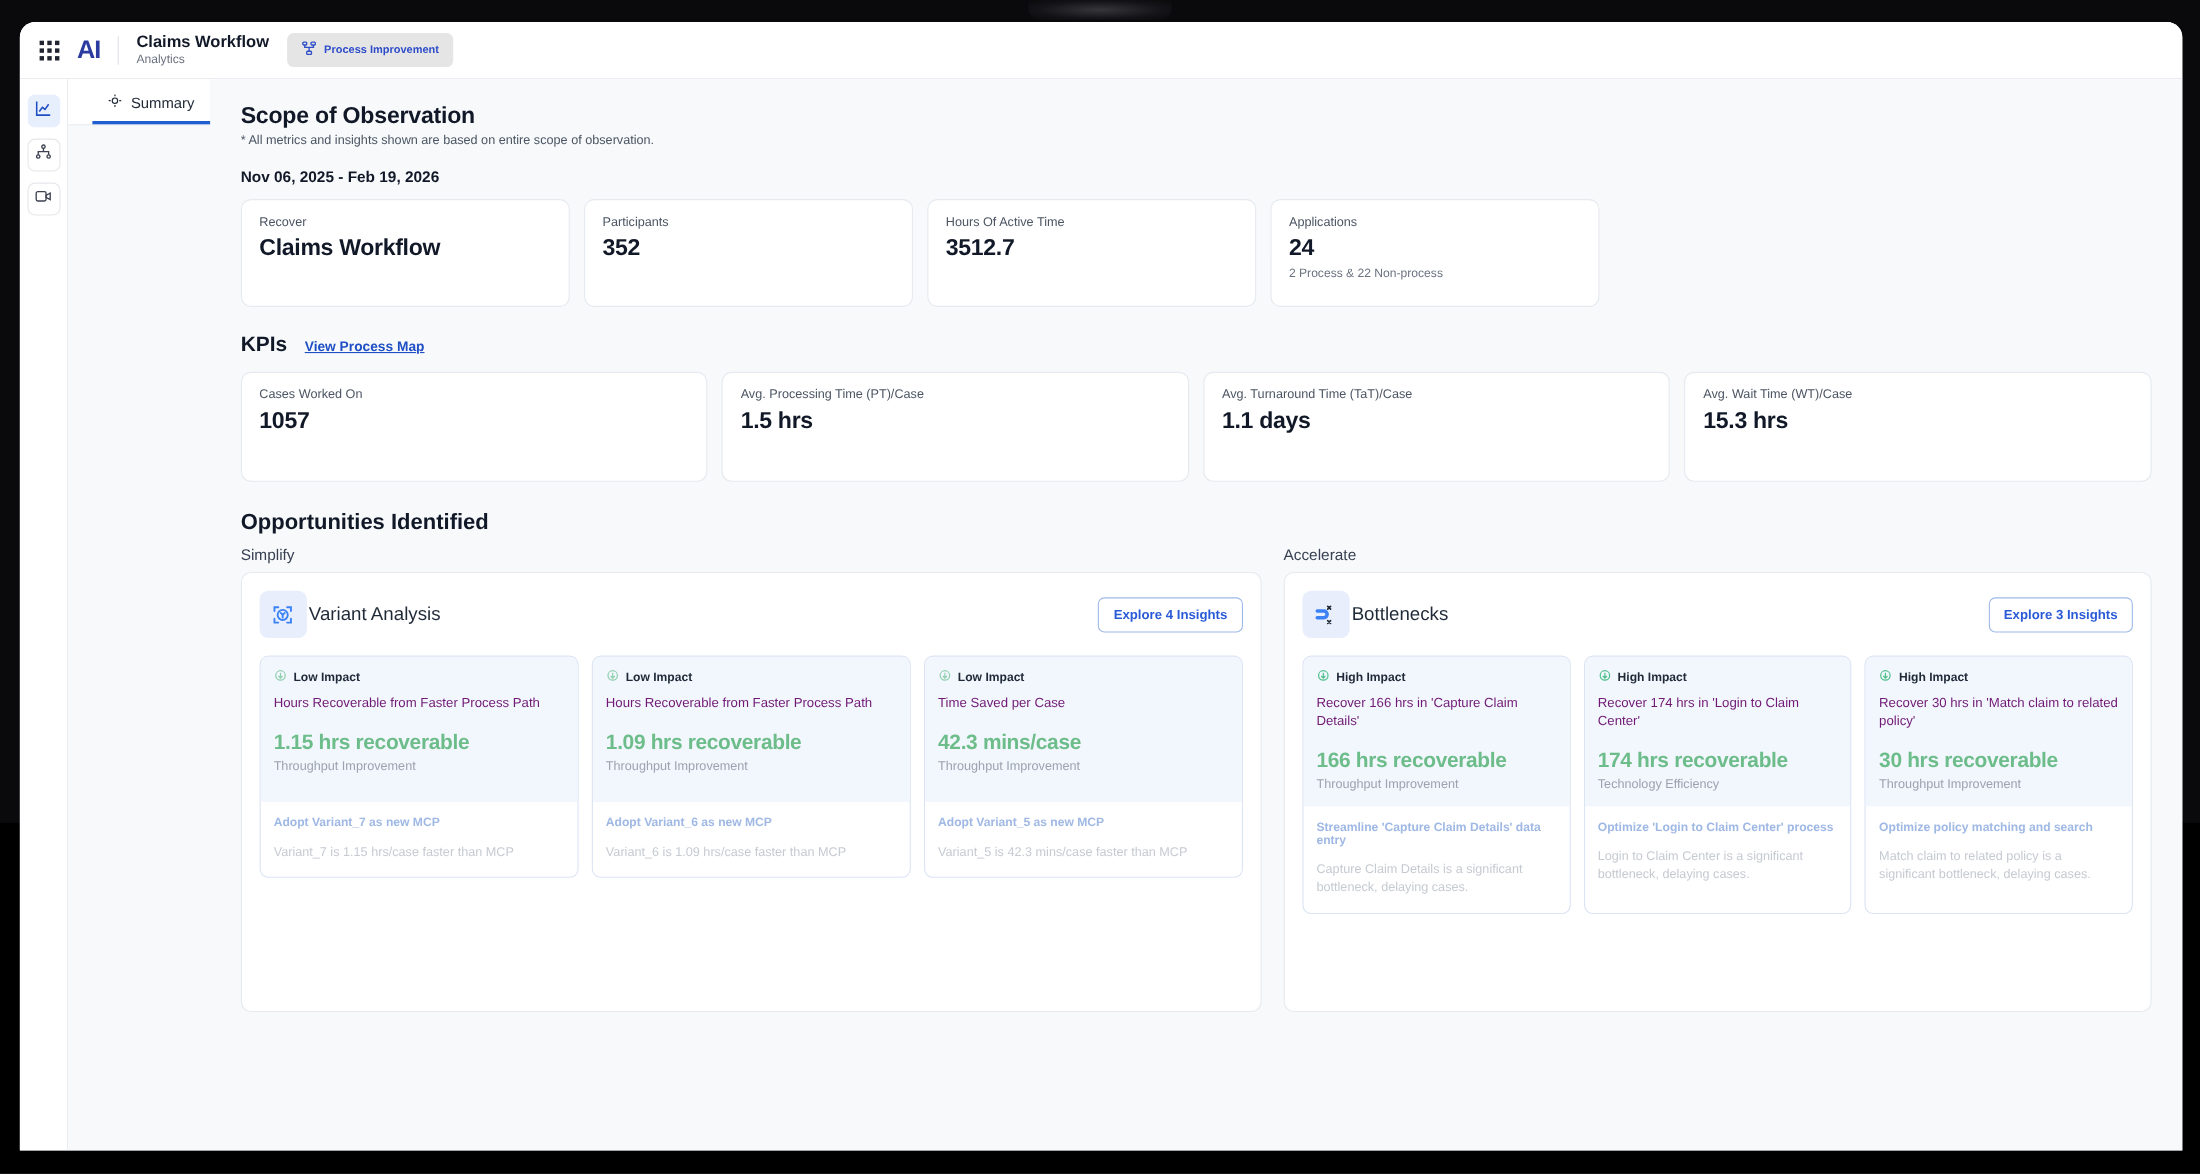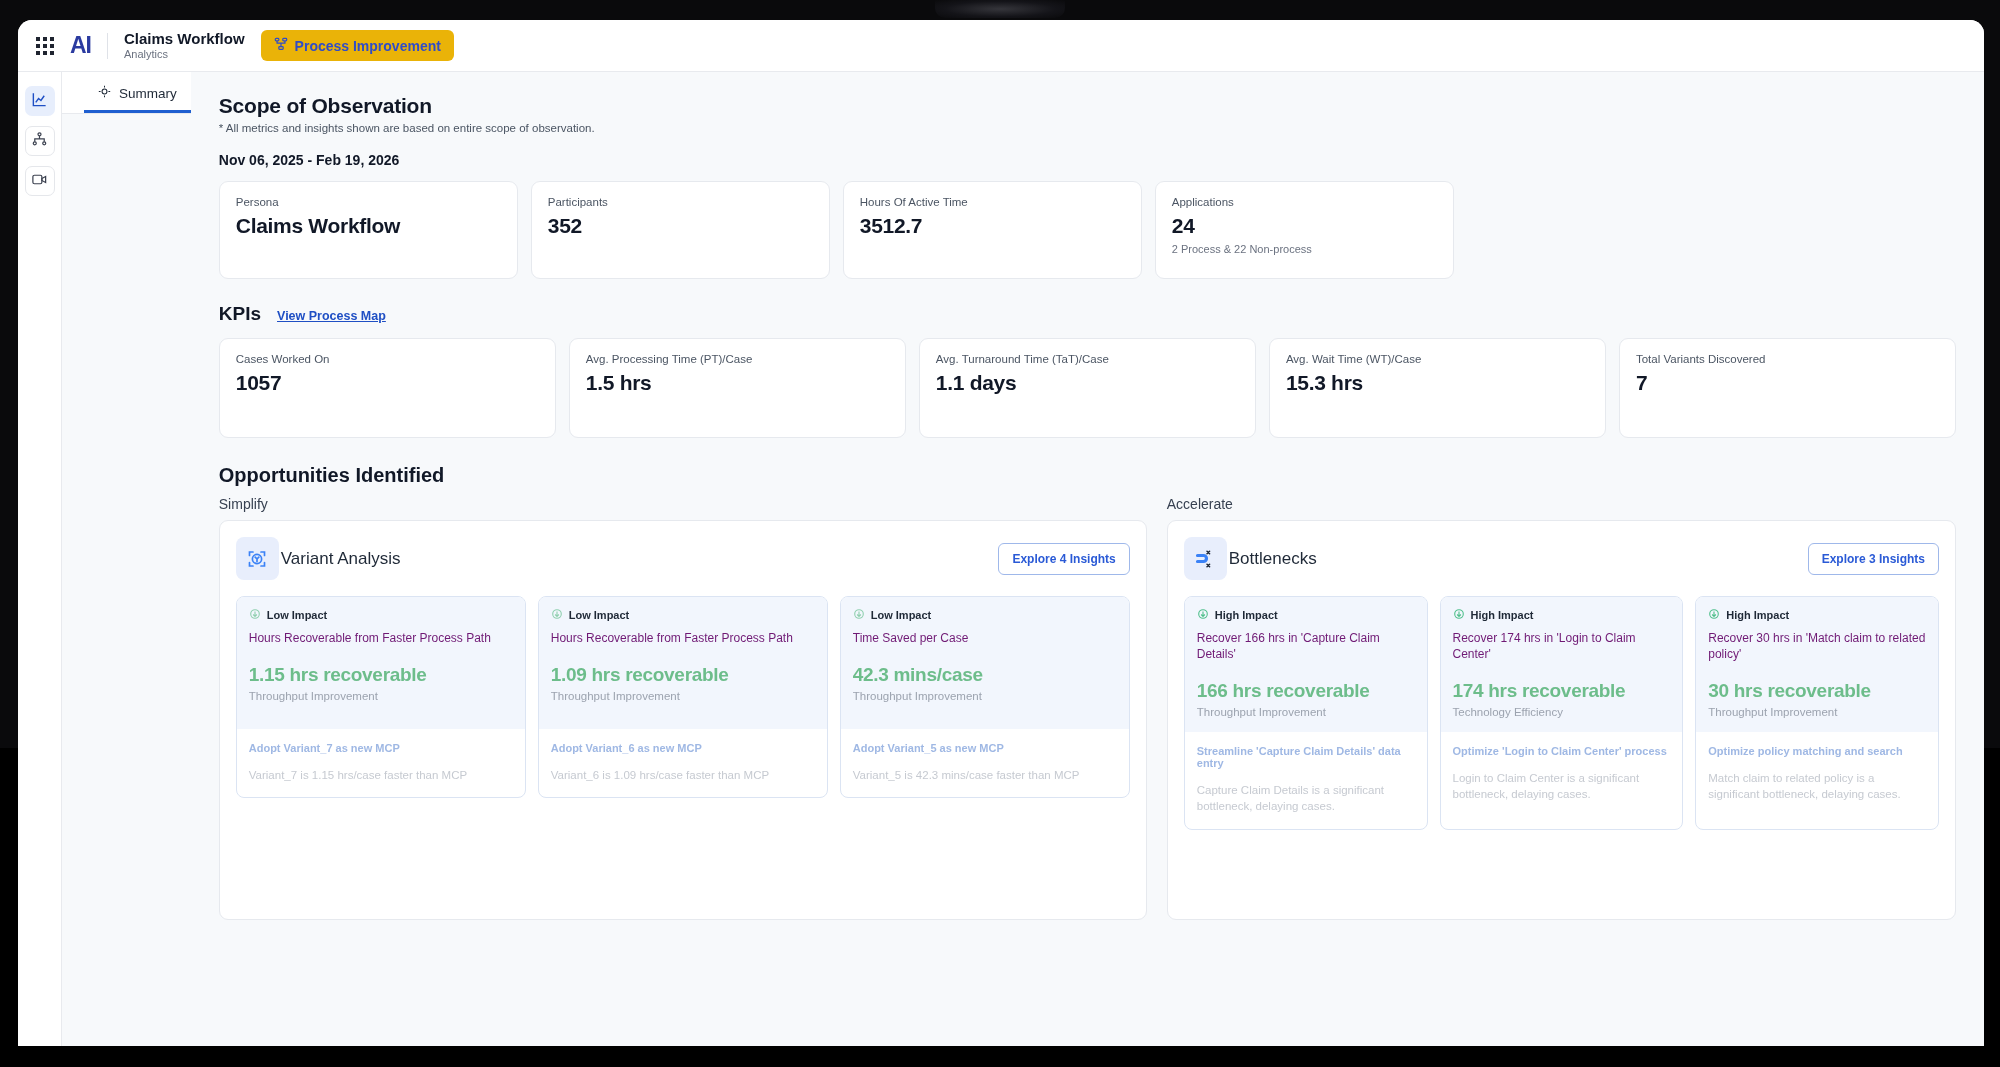--- a/index.html
+++ b/index.html
@@ -46,22 +46,22 @@
   .brand-logo {
     font-size: 23px; font-weight: 700; color: #2b3ba0;
     letter-spacing: -1px; line-height: 1;
   }
   .vdiv { width: 1px; height: 26px; background: #dfe2e8; }
   .title-block { line-height: 1.15; }
   .title-block .t1 { font-size: 15px; font-weight: 700; color: #111827; }
   .title-block .t2 { font-size: 11px; color: #6b7280; margin-top: 1px; }
   .pill {
     display: flex; align-items: center; gap: 7px;
-    background: #eab308; color: #2f4cc8;
-    font-size: 14px; font-weight: 700;
+    background: #e5e5e5; color: #2f4cc8;
+    font-size: 10px; font-weight: 700;
     padding: 7px 13px; border-radius: 6px;
     cursor: pointer;
   }
   
   .body { display: flex; height: 974px; }
   .railbar {
     width: 44px; background: #ffffff;
     border-right: 1px solid #e8eaee;
     padding-top: 14px;
     display: flex; flex-direction: column; align-items: center; gap: 10px;
@@ -235,21 +235,21 @@
         </div>
 
         <div class="scrollarea">
 
           <h1 class="page-title">Scope of Observation</h1>
           <div class="note">* All metrics and insights shown are based on entire scope of observation.</div>
           <div class="daterange">Nov 06, 2025 - Feb 19, 2026</div>
 
           <div class="cardrow">
             <div class="metric-card mc-w1">
-              <div class="lbl">Persona</div>
+              <div class="lbl">Recover</div>
               <div class="val">Claims Workflow</div>
             </div>
             <div class="metric-card mc-w1">
               <div class="lbl">Participants</div>
               <div class="val">352</div>
             </div>
             <div class="metric-card mc-w1">
               <div class="lbl">Hours Of Active Time</div>
               <div class="val">3512.7</div>
             </div>
@@ -273,24 +273,20 @@
               <div class="lbl">Avg. Processing Time (PT)/Case</div>
               <div class="val">1.5 hrs</div>
             </div>
             <div class="kpi-card">
               <div class="lbl">Avg. Turnaround Time (TaT)/Case</div>
               <div class="val">1.1 days</div>
             </div>
             <div class="kpi-card">
               <div class="lbl">Avg. Wait Time (WT)/Case</div>
               <div class="val">15.3 hrs</div>
-            </div>
-            <div class="kpi-card">
-              <div class="lbl">Total Variants Discovered</div>
-              <div class="val">7</div>
             </div>
           </div>
 
           <h2 class="opps">Opportunities Identified</h2>
           <div class="panel-labels">
             <div class="panel-label left">Simplify</div>
             <div class="panel-label">Accelerate</div>
           </div>
 
           <div class="panels">

